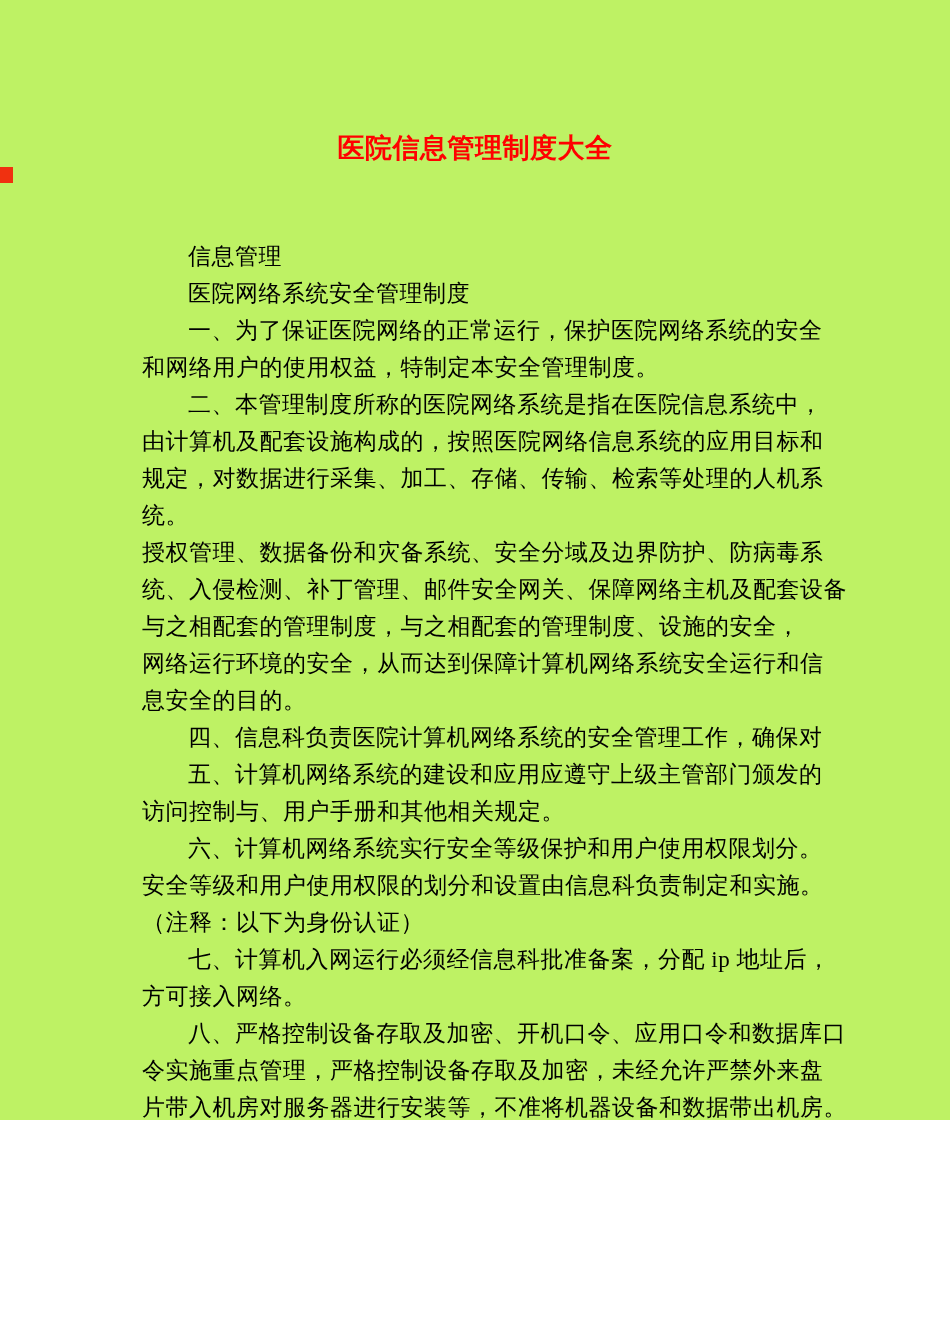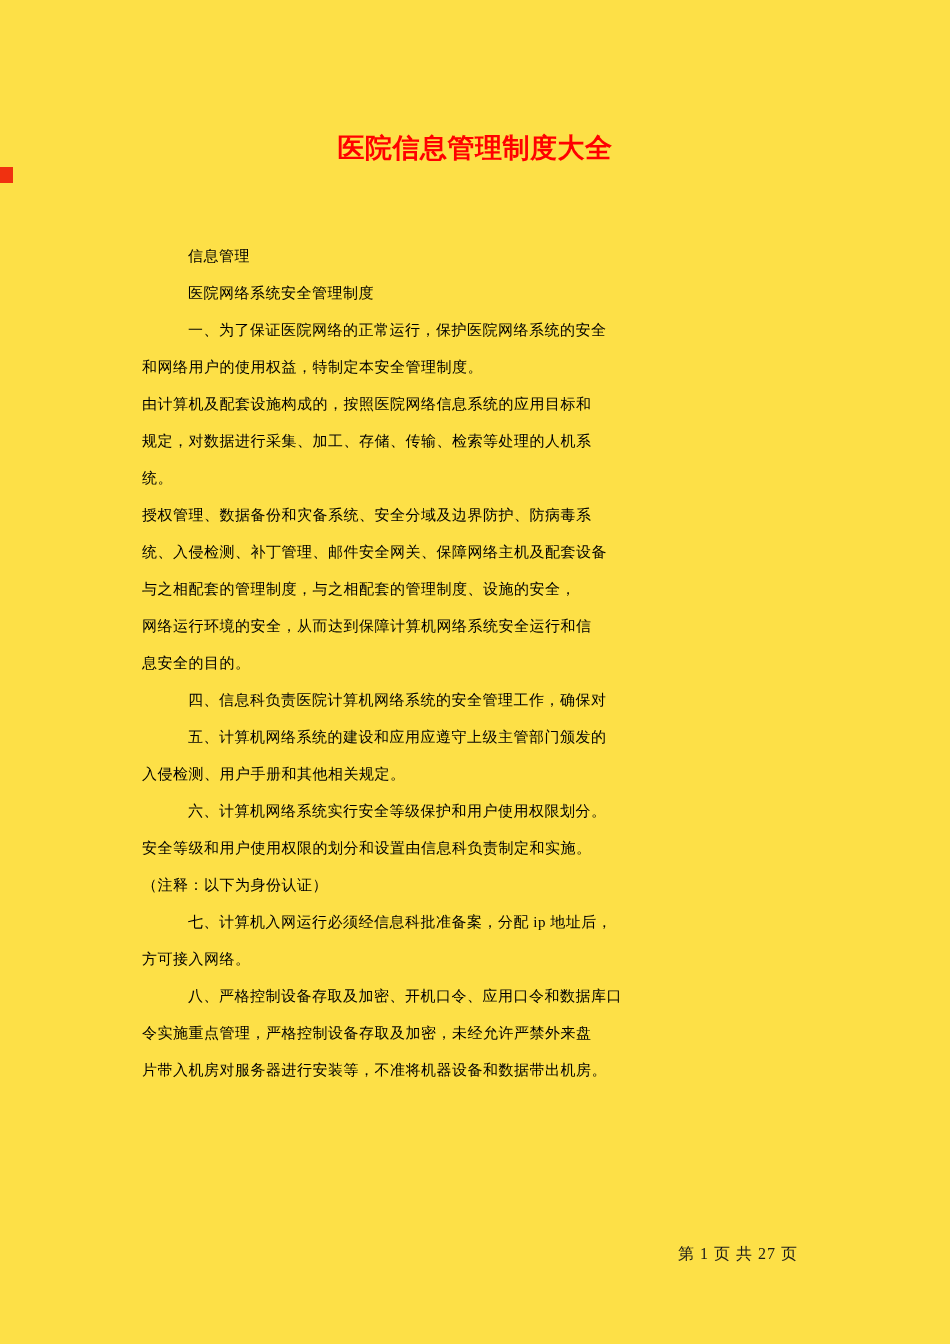--- a/index.html
+++ b/index.html
@@ -3,22 +3,22 @@
 <meta charset="utf-8">
 <style>
   html, body {
     margin: 0;
     padding: 0;
     background: #ffffff;
   }
   .page {
     position: relative;
     width: 950px;
-    height: 1344px;
-    background: #fde047;
+    height: 1120px;
+    background: #bef264;
     color: #000000;
     font-family: "Liberation Serif", "DejaVu Serif", serif;
     overflow: hidden;
   }
   .edge-marker {
     position: absolute;
     left: 0;
     top: 167px;
     width: 13px;
     height: 16px;
@@ -34,21 +34,21 @@
     font-weight: bold;
     color: #ff0000;
     letter-spacing: 0.5px;
   }
   .doc-body {
     margin: 70px 130px 0 142px;
   }
   .line {
     height: 37px;
     line-height: 37px;
-    font-size: 15px;
+    font-size: 23px;
     letter-spacing: 0.5px;
     white-space: nowrap;
   }
   .line.indent {
     padding-left: 46px;
   }
   .page-footer {
     position: absolute;
     top: 1244px;
     right: 152px;
@@ -65,31 +65,32 @@
 
   <div class="edge-marker"></div>
 
   <h1 class="doc-title">医院信息管理制度大全</h1>
 
   <div class="doc-body">
       <div class="line indent">信息管理</div>
       <div class="line indent">医院网络系统安全管理制度</div>
       <div class="line indent">一、为了保证医院网络的正常运行，保护医院网络系统的安全</div>
       <div class="line">和网络用户的使用权益，特制定本安全管理制度。</div>
+      <div class="line indent">二、本管理制度所称的医院网络系统是指在医院信息系统中，</div>
       <div class="line">由计算机及配套设施构成的，按照医院网络信息系统的应用目标和</div>
       <div class="line">规定，对数据进行采集、加工、存储、传输、检索等处理的人机系</div>
       <div class="line">统。</div>
       <div class="line">授权管理、数据备份和灾备系统、安全分域及边界防护、防病毒系</div>
       <div class="line">统、入侵检测、补丁管理、邮件安全网关、保障网络主机及配套设备</div>
       <div class="line">与之相配套的管理制度，与之相配套的管理制度、设施的安全，</div>
       <div class="line">网络运行环境的安全，从而达到保障计算机网络系统安全运行和信</div>
       <div class="line">息安全的目的。</div>
       <div class="line indent">四、信息科负责医院计算机网络系统的安全管理工作，确保对</div>
       <div class="line indent">五、计算机网络系统的建设和应用应遵守上级主管部门颁发的</div>
-      <div class="line">入侵检测、用户手册和其他相关规定。</div>
+      <div class="line">访问控制与、用户手册和其他相关规定。</div>
       <div class="line indent">六、计算机网络系统实行安全等级保护和用户使用权限划分。</div>
       <div class="line">安全等级和用户使用权限的划分和设置由信息科负责制定和实施。</div>
       <div class="line">（注释：以下为身份认证）</div>
       <div class="line indent">七、计算机入网运行必须经信息科批准备案，分配 ip 地址后，</div>
       <div class="line">方可接入网络。</div>
       <div class="line indent">八、严格控制设备存取及加密、开机口令、应用口令和数据库口</div>
       <div class="line">令实施重点管理，严格控制设备存取及加密，未经允许严禁外来盘</div>
       <div class="line">片带入机房对服务器进行安装等，不准将机器设备和数据带出机房。</div>
     </div>
 

